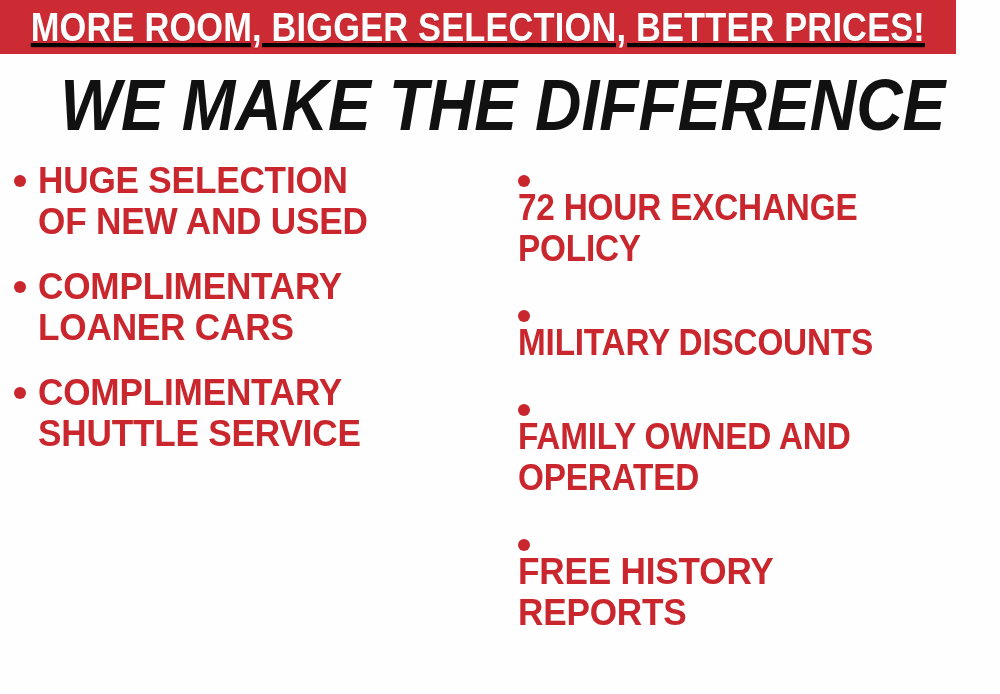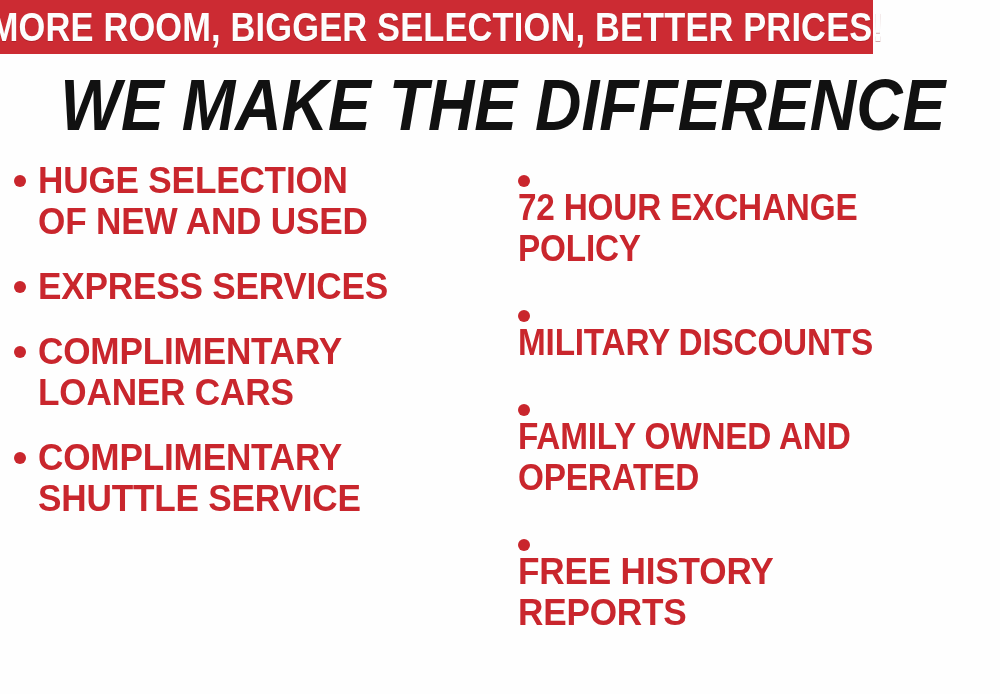--- a/index.html
+++ b/index.html
@@ -19,26 +19,27 @@
     height: 694px;
     background: #fefefe;
     overflow: hidden;
   }
 
   
   .banner {
     position: absolute;
     left: 0;
     top: 0;
-    width: 873px;
+    width: 956px;
     height: 54px;
     background: #cc2b33;
     display: flex;
     align-items: center;
     justify-content: center;
+    text-decoration: underline;
   }
   .banner-text {
     color: #fdfdfd;
     font-family: "Liberation Sans", sans-serif;
     font-weight: bold;
     font-size: 40px;
     line-height: 40px;
     letter-spacing: 0.2px;
     transform: scaleX(0.86);
     transform-origin: center center;
@@ -134,24 +135,20 @@
   <div class="columns">
 
     <div class="col col-left">
 
       <div class="bullet-item">
         <span class="dot"></span>
         <span class="bullet-text">HUGE SELECTION
 OF NEW AND USED</span>
       </div>
 
-      <div class="bullet-item">
-        <span class="dot"></span>
-        <span class="bullet-text">EXPRESS SERVICES</span>
-      </div>
 
 
       <div class="bullet-item">
         <span class="dot"></span>
         <span class="bullet-text">COMPLIMENTARY
 LOANER CARS</span>
       </div>
 
       <div class="bullet-item">
         <span class="dot"></span>

